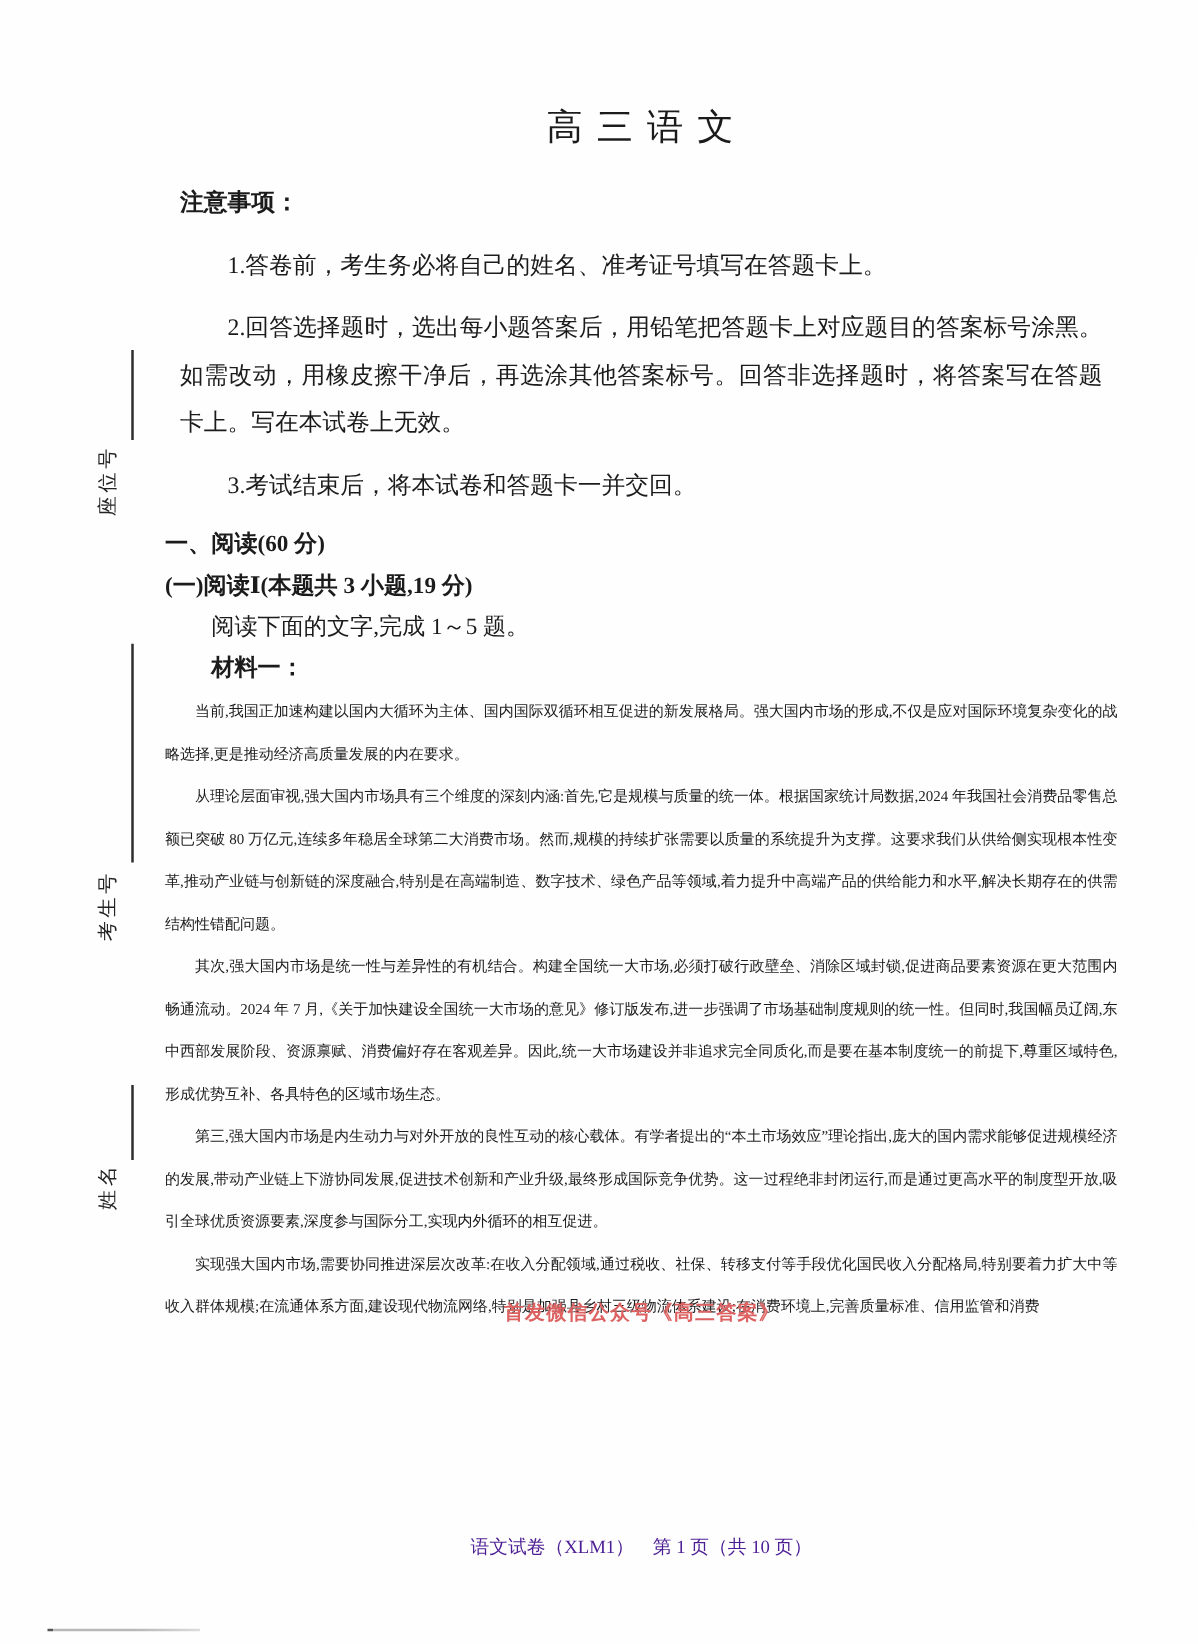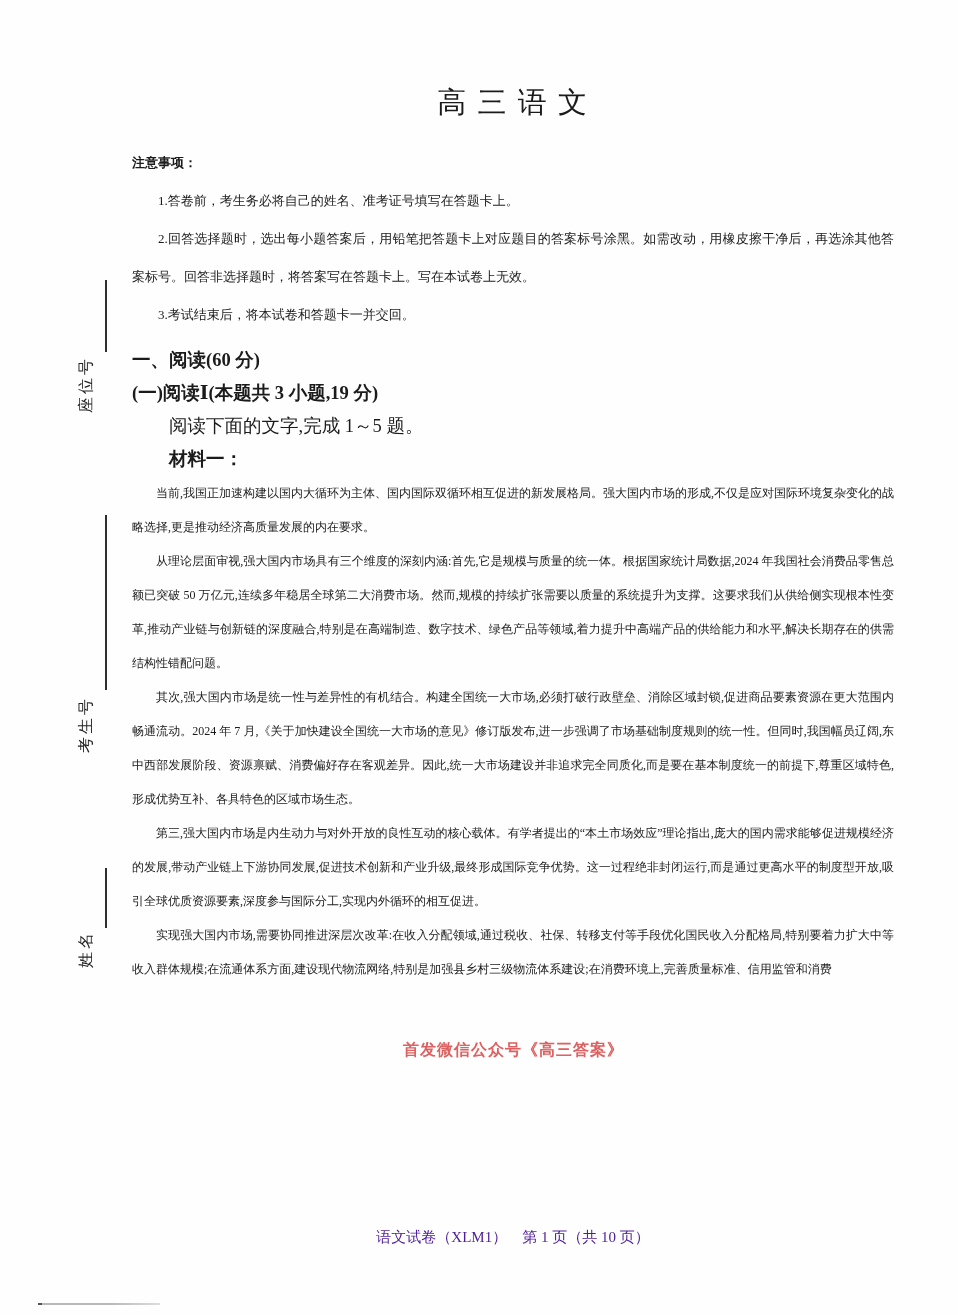--- a/index.html
+++ b/index.html
@@ -16,21 +16,21 @@
     padding:84px 64px 0 132px;
   }
   .title{
     font-size:29px;
     font-weight:400;
     text-align:center;
     line-height:36px;
     margin:0 0 24px 0;
     letter-spacing:2px;
   }
-  .notice p{margin:0;font-size:13px;line-height:38px;text-align:justify;}
+  .notice p{margin:12px;font-size:19px;line-height:38px;text-align:justify;}
   .notice-heading{font-weight:700;}
   .notice-item{text-indent:2em;}
   .section-head p{margin:0;font-size:18.5px;line-height:33px;}
   .bold{font-weight:700;}
   .indent{text-indent:2em;}
   .material p{
     margin:0;
     font-size:12px;
     line-height:34px;
     text-align:justify;
@@ -101,21 +101,21 @@
 
     <div class="section-head" style="margin-top:10px">
       <p class="bold">一、阅读(60 分)</p>
       <p class="bold">(一)阅读Ⅰ(本题共 3 小题,19 分)</p>
       <p class="indent">阅读下面的文字,完成 1～5 题。</p>
       <p class="indent bold">材料一：</p>
     </div>
 
     <div class="material">
       <p>当前,我国正加速构建以国内大循环为主体、国内国际双循环相互促进的新发展格局。强大国内市场的形成,不仅是应对国际环境复杂变化的战略选择,更是推动经济高质量发展的内在要求。</p>
-      <p>从理论层面审视,强大国内市场具有三个维度的深刻内涵:首先,它是规模与质量的统一体。根据国家统计局数据,2024 年我国社会消费品零售总额已突破 50 万亿元,连续多年稳居全球第二大消费市场。然而,规模的持续扩张需要以质量的系统提升为支撑。这要求我们从供给侧实现根本性变革,推动产业链与创新链的深度融合,特别是在高端制造、数字技术、绿色产品等领域,着力提升中高端产品的供给能力和水平,解决长期存在的供需结构性错配问题。</p>
+      <p>从理论层面审视,强大国内市场具有三个维度的深刻内涵:首先,它是规模与质量的统一体。根据国家统计局数据,2024 年我国社会消费品零售总额已突破 80 万亿元,连续多年稳居全球第二大消费市场。然而,规模的持续扩张需要以质量的系统提升为支撑。这要求我们从供给侧实现根本性变革,推动产业链与创新链的深度融合,特别是在高端制造、数字技术、绿色产品等领域,着力提升中高端产品的供给能力和水平,解决长期存在的供需结构性错配问题。</p>
       <p>其次,强大国内市场是统一性与差异性的有机结合。构建全国统一大市场,必须打破行政壁垒、消除区域封锁,促进商品要素资源在更大范围内畅通流动。2024 年 7 月,《关于加快建设全国统一大市场的意见》修订版发布,进一步强调了市场基础制度规则的统一性。但同时,我国幅员辽阔,东中西部发展阶段、资源禀赋、消费偏好存在客观差异。因此,统一大市场建设并非追求完全同质化,而是要在基本制度统一的前提下,尊重区域特色,形成优势互补、各具特色的区域市场生态。</p>
       <p>第三,强大国内市场是内生动力与对外开放的良性互动的核心载体。有学者提出的“本土市场效应”理论指出,庞大的国内需求能够促进规模经济的发展,带动产业链上下游协同发展,促进技术创新和产业升级,最终形成国际竞争优势。这一过程绝非封闭运行,而是通过更高水平的制度型开放,吸引全球优质资源要素,深度参与国际分工,实现内外循环的相互促进。</p>
       <p>实现强大国内市场,需要协同推进深层次改革:在收入分配领域,通过税收、社保、转移支付等手段优化国民收入分配格局,特别要着力扩大中等收入群体规模;在流通体系方面,建设现代物流网络,特别是加强县乡村三级物流体系建设;在消费环境上,完善质量标准、信用监管和消费</p>
     </div>
   </main>
 
   <div class="watermark" style="color: rgb(221, 97, 97);">首发微信公众号《高三答案》</div>
 
   <div class="footer">语文试卷（XLM1）　第 1 页（共 10 页）</div>
 

